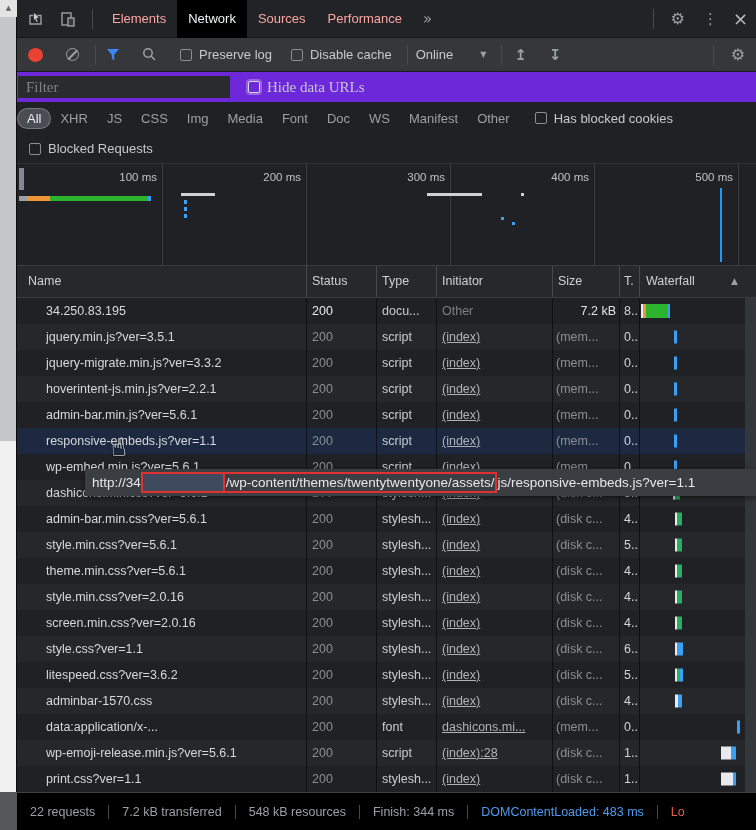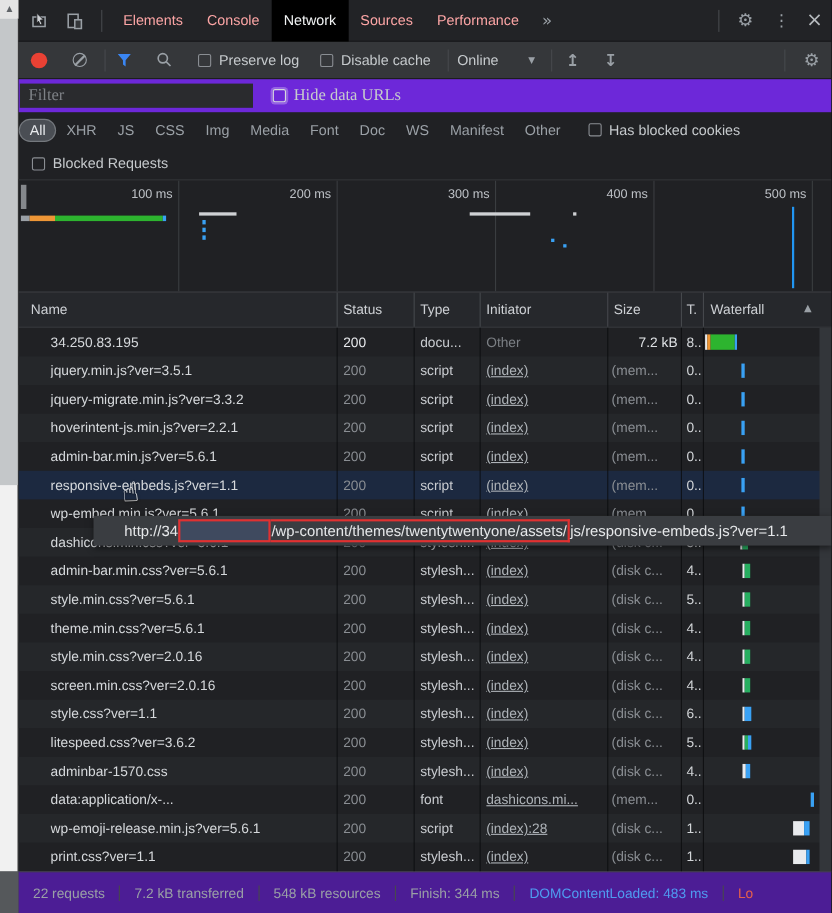--- a/index.html
+++ b/index.html
@@ -84,29 +84,29 @@
   .icon-doc::after{content:"";position:absolute;left:2px;right:2px;top:3px;height:8px;
        background:repeating-linear-gradient(#a9afb5 0 1px,transparent 1px 3px);}
   .icon-plain{width:11px;height:12px;background:#f2f4f6;margin-top:1px;}
   .wf{position:absolute;top:50%;transform:translateY(-50%);display:flex;}
   .wf span{display:block;}
 
   .col-lines{top:298px;height:494px;pointer-events:none;z-index:3;}
   .cline{position:absolute;top:0;width:1px;height:494px;background:rgba(10,11,12,.75);}
   .table-scroll{position:absolute;left:745px;top:298px;width:11px;height:494px;background:#33363a;}
 
-  .footer{top:792px;height:38px;background:#4c1d95;border-top:1px solid #3f4143;
+  .footer{top:792px;height:38px;background:#000000;border-top:1px solid #3f4143;
           display:flex;align-items:center;font-size:12.5px;color:#9aa0a6;overflow:hidden;}
   .fitem{padding:0 13px;white-space:nowrap;}
   .fitem + .fitem{border-left:1px solid #47494d;}
 
   
   .tooltip{position:absolute;left:85px;top:469px;width:671px;height:27px;background:#3a3d41;
            box-shadow:0 2px 6px rgba(0,0,0,.5);z-index:20;display:flex;align-items:center;
-           font-size:13.5px;color:#e6e8ea;white-space:nowrap;padding-left:28px;overflow:hidden;}
+           font-size:13.5px;color:#e6e8ea;white-space:nowrap;padding-left:7px;overflow:hidden;}
   .redacted{display:inline-block;width:84px;height:21px;background:#3f4a5f;border:2px solid #e03131;flex:none;}
   .hl-path{display:inline-block;height:21px;line-height:17px;border:2px solid #e03131;border-left:none;padding:0 1px;flex:none;}
   .hand{position:absolute;left:111px;top:433px;z-index:30;font-size:25px;color:#fff;
         font-family:"DejaVu Sans",sans-serif;text-shadow:0 1px 2px rgba(0,0,0,.9);transform:rotate(-6deg);}
 </style>
 </head>
 <body>
 
 <div id="app">
 
@@ -125,21 +125,20 @@
     </span>
     <span class="icon-btn" style="padding:0 8px;">
       <svg width="16" height="16" viewBox="0 0 16 16">
           <rect x="2" y="2" width="9" height="12" fill="none" stroke="#9aa0a6" stroke-width="1.4"></rect>
           <rect x="8" y="7" width="6" height="8" fill="#35373a" stroke="#9aa0a6" stroke-width="1.4"></rect>
         </svg>
     </span>
     <span class="vdiv"></span>
     <div id="tabs-slot" style="display:flex;height:38px;">
         <div class="tab">Elements</div>
-        <div class="tab">Console</div>
         <div class="tab active">Network</div>
         <div class="tab">Sources</div>
         <div class="tab">Performance</div>
       </div>
     <span class="more-tabs glyph">»</span>
     <span class="spacer"></span>
     <span class="vdiv"></span>
     <span class="icon-btn gear glyph">⚙</span>
     <span class="icon-btn dots glyph">⋮</span>
     <span class="icon-btn close glyph">×</span>

